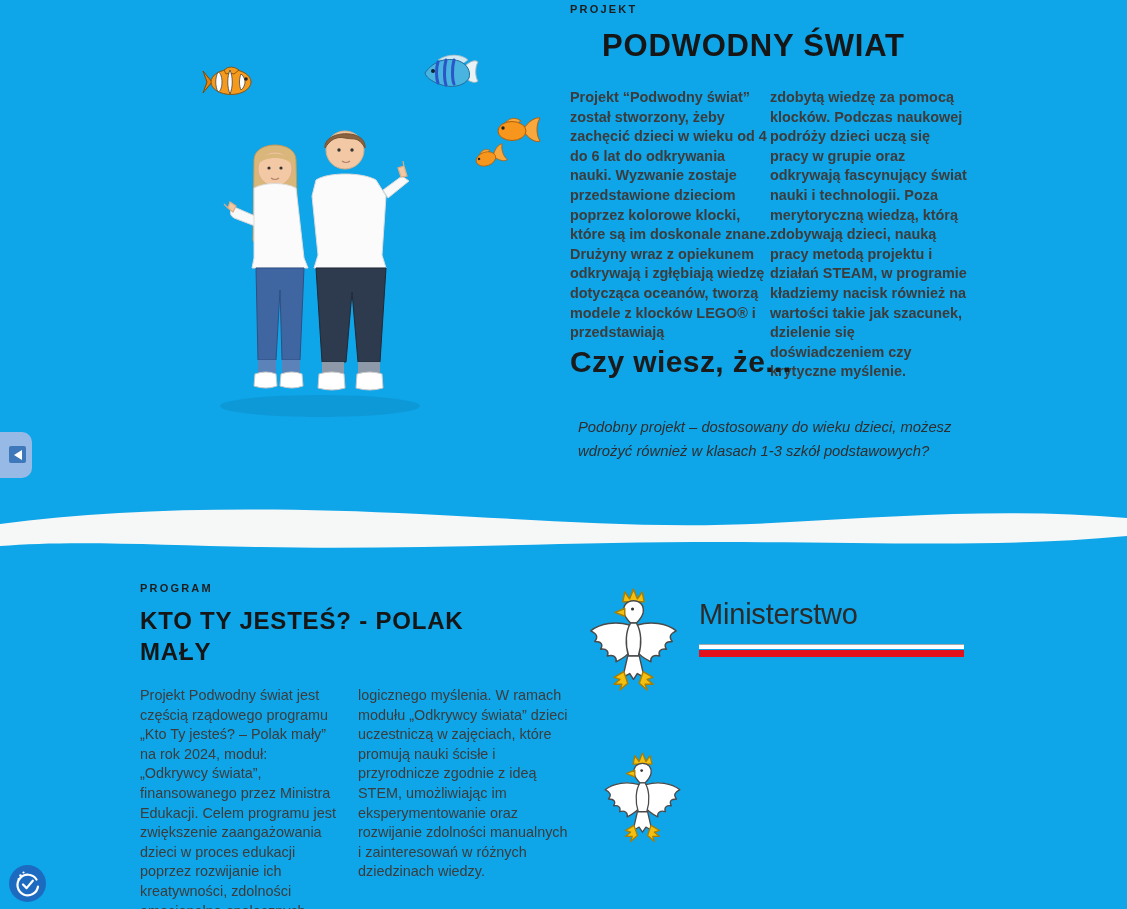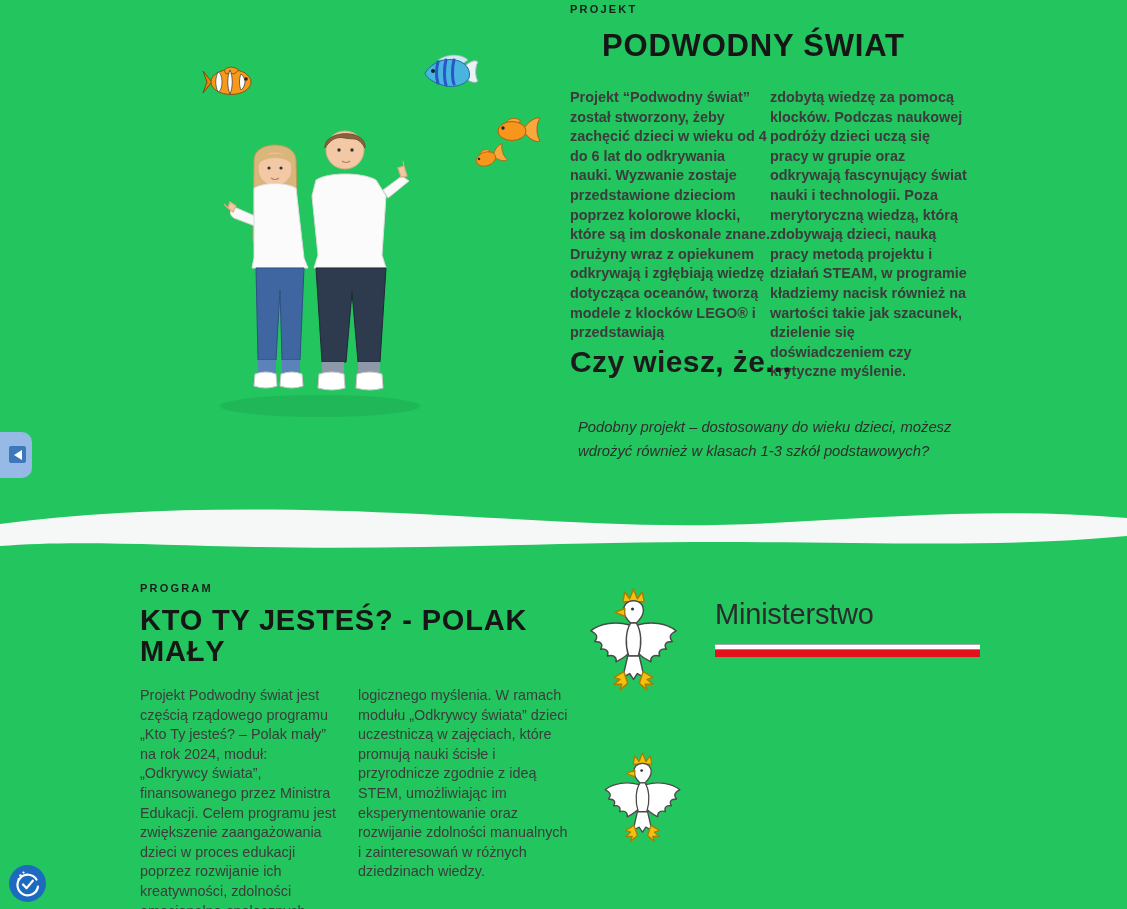--- a/index.html
+++ b/index.html
@@ -1,16 +1,16 @@
 <!DOCTYPE html>
 <html><head>
 <meta charset="utf-8">
 <style>
   html,body{margin:0;padding:0;background:#fff;font-family:"Liberation Sans",sans-serif;}
-  .page{position:relative;width:1127px;height:909px;background:#22c55e;overflow:hidden;}
+  .page{position:relative;width:1127px;height:909px;background:#0ea5e9;overflow:hidden;}
 
   
   .hero{position:absolute;left:170px;top:40px;width:390px;height:390px;}
 
   
   .project{position:absolute;left:570px;top:3px;width:416px;}
   .eyebrow{position:absolute;left:0;font-size:11px;font-weight:700;letter-spacing:2.2px;color:#1d1d1d;}
   .project .eyebrow{top:0;}
   .big-title{position:absolute;left:0;margin:0;font-size:31px;font-weight:700;color:#161616;letter-spacing:0.8px;}
   .project .big-title{top:25px;margin-left:32px;}
@@ -20,28 +20,28 @@
   .project .twocol .col{width:200px;}
   .dyk-title{position:absolute;left:0;top:342px;margin:0;font-size:30px;font-weight:700;color:#1b1b1b;letter-spacing:0.4px;}
   .dyk-text{position:absolute;left:0;top:404px;width:416px;margin:8px;font-style:italic;font-size:14.8px;line-height:24px;color:#2e2e2e;}
 
   
   .wave{position:absolute;left:0;top:500px;width:1127px;height:54px;}
 
   
   .program{position:absolute;left:140px;top:582px;width:430px;}
   .program .eyebrow{top:0;}
-  .program .big-title{top:23px;font-size:29px;line-height:31px;width:400px;}
+  .program .big-title{top:23px;font-size:24px;line-height:31px;width:400px;}
   .program .twocol{top:104px;gap:22px;}
   .program .col1{width:196px;}
   .program .col2{width:212px;}
 
   
   .logos{position:absolute;left:585px;top:588px;width:420px;}
-  .logo-row{display:flex;align-items:flex-start;gap:16px;}
+  .logo-row{display:flex;align-items:flex-start;}
   .logo-row.second{margin-top:50px;margin-left:15px;}
   .eagle{flex:0 0 auto;}
   .logo-txt{margin-left:17px;padding-top:8px;}
   .logo-line{font-size:29px;line-height:36.5px;color:#2b2b2b;letter-spacing:-0.2px;}
   .flag{margin-top:11px;}
   .flag .w{height:4px;background:#fdfdfd;border-top:1.5px solid #a9a9a9;}
   .flag .r{height:7px;background:#e2111c;margin-top:1px;}
 
   
   .slider-btn{position:absolute;left:-10px;top:432px;width:42px;height:46px;background:#97b9e6;border:none;border-radius:10px;cursor:pointer;padding:0;}

